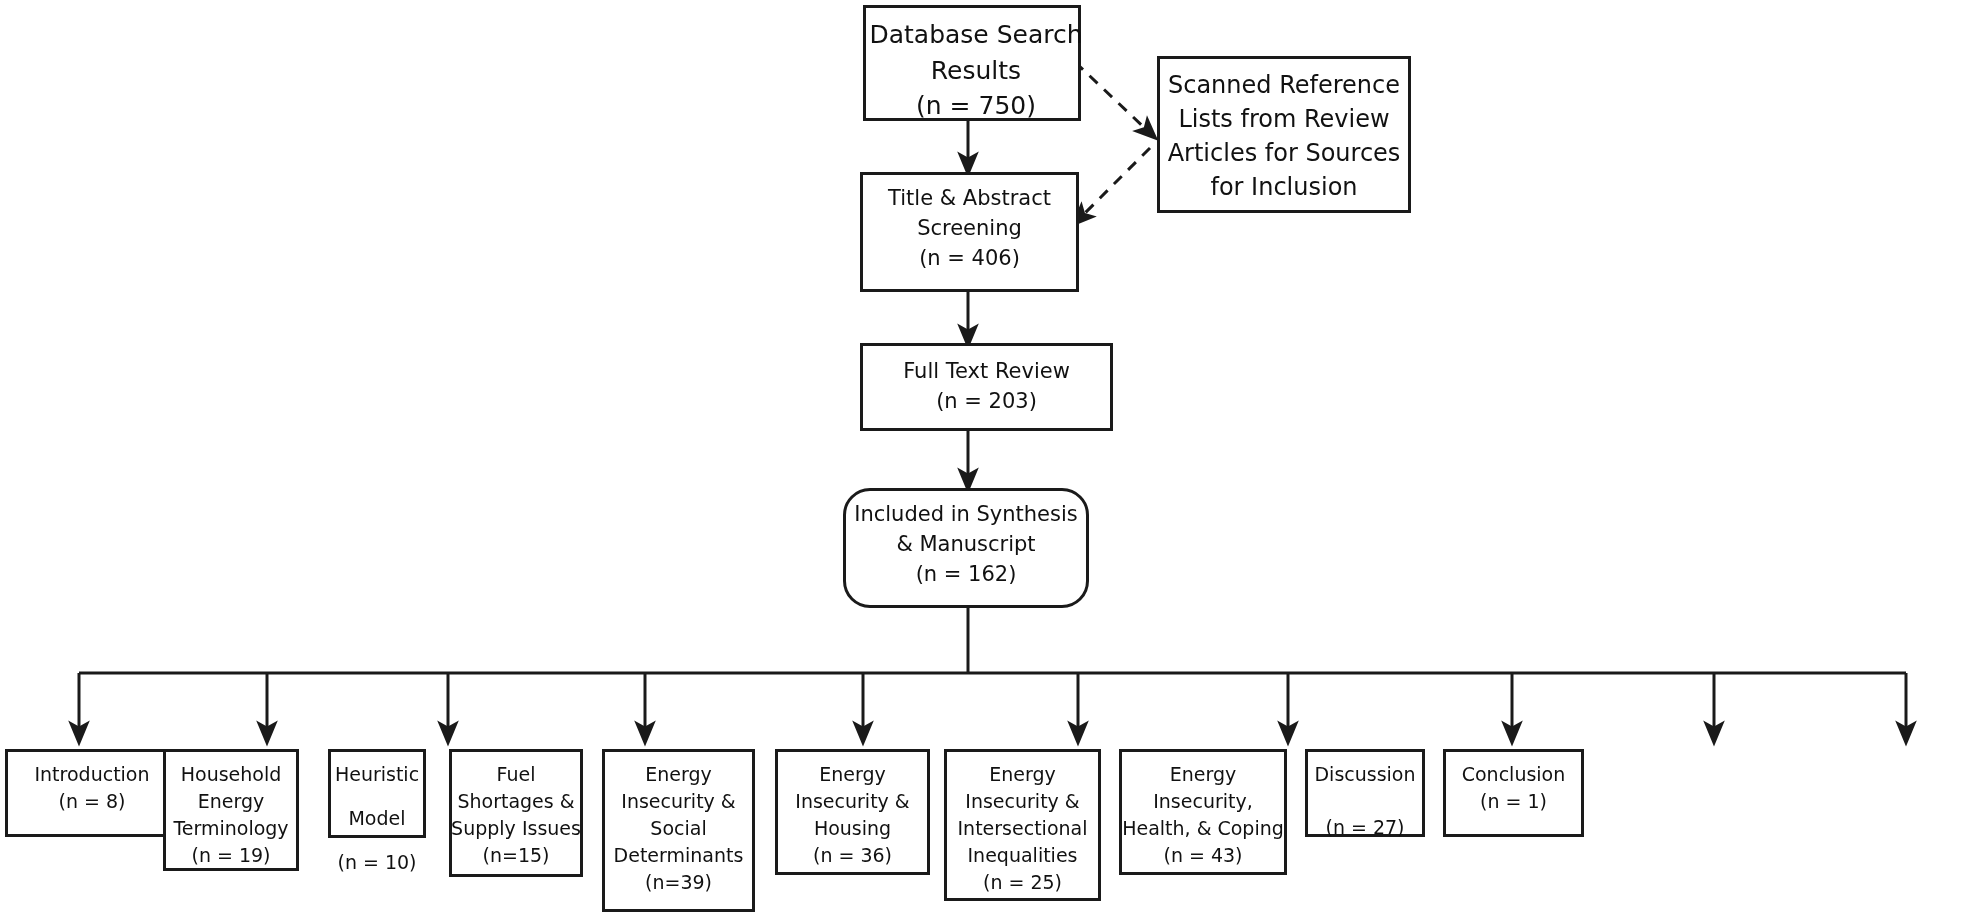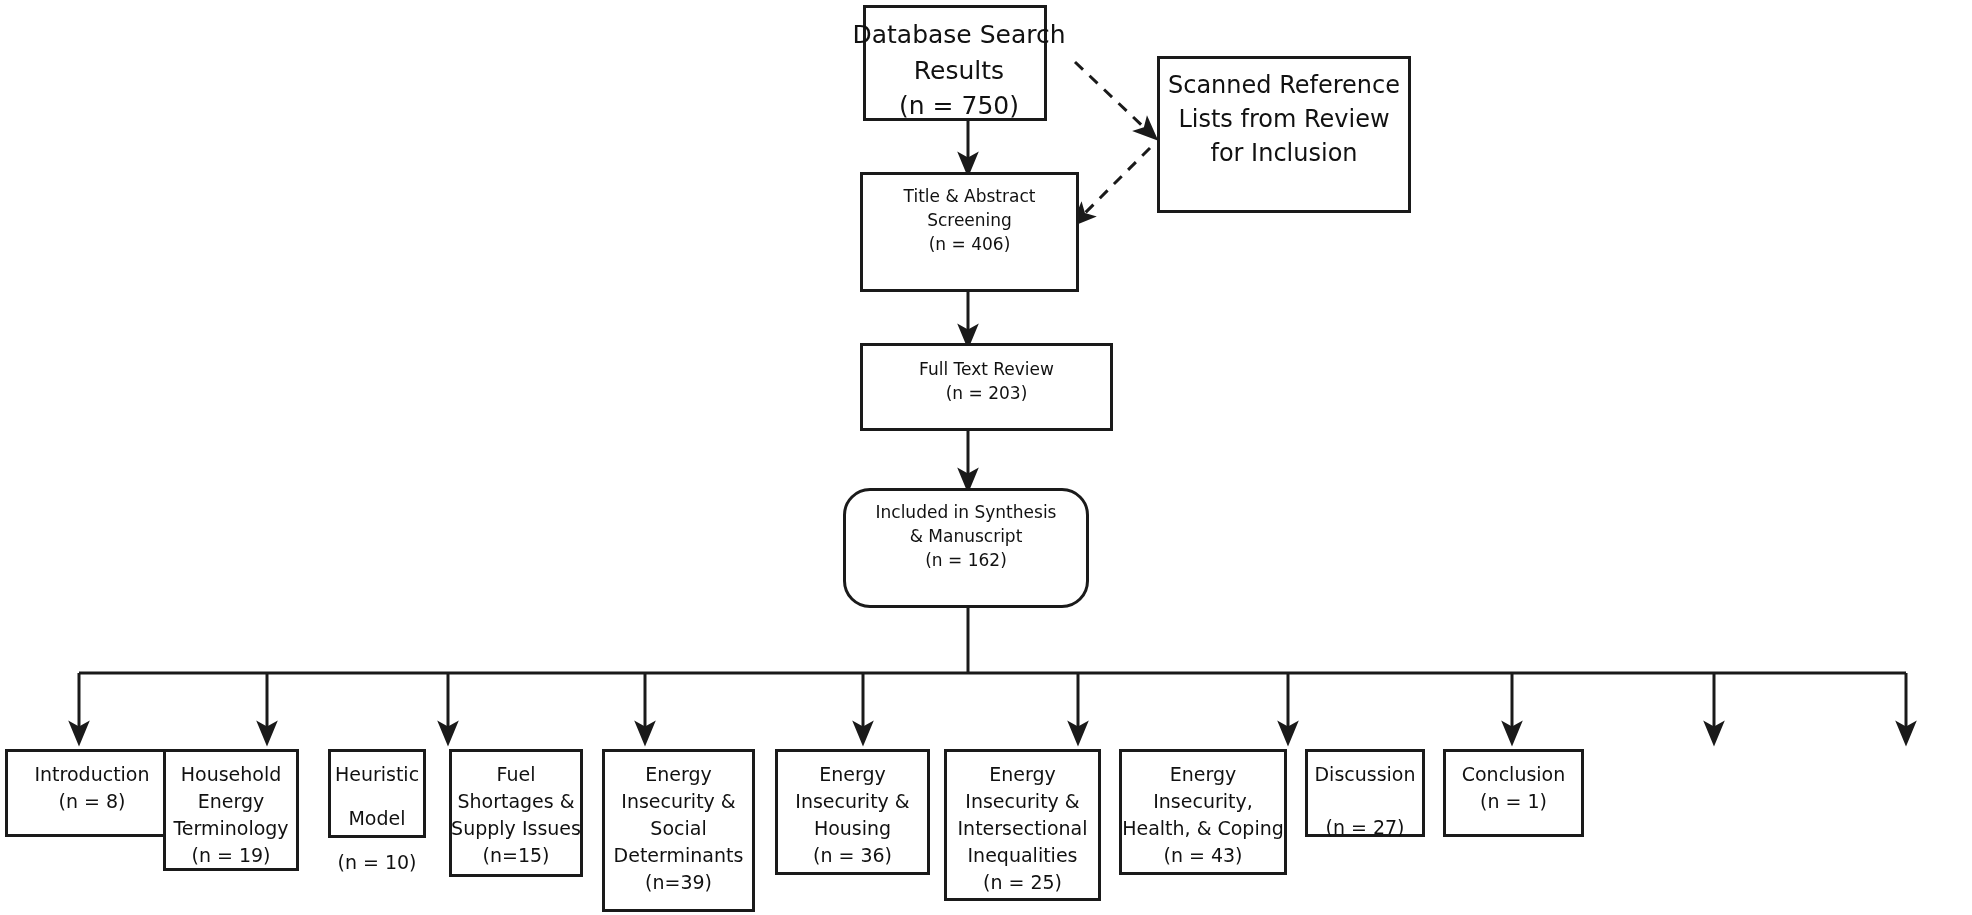--- a/index.html
+++ b/index.html
@@ -27,21 +27,21 @@
     text-align: center;
     color: #111111;
     padding-top: 9px;
   }
   .node .line {
     display: block;
     white-space: nowrap;
     line-height: 1.42;
   }
   .node.top    { font-size: 25px; }
-  .node.stage  { font-size: 17px; }
+  .node.stage  { font-size: 21px; }
   .node.side   { font-size: 24px; }
   .node.leaf   { font-size: 19px; }
 
   svg#wires {
     position: absolute;
     left: 0;
     top: 0;
     width: 1972px;
     height: 915px;
     pointer-events: none;
@@ -92,29 +92,30 @@
       <line x1="645" y1="673" x2="645" y2="735" stroke="#1a1a1a" stroke-width="3" marker-end="url(#arrowSolid)"></line>
       <line x1="863" y1="673" x2="863" y2="735" stroke="#1a1a1a" stroke-width="3" marker-end="url(#arrowSolid)"></line>
       <line x1="1078" y1="673" x2="1078" y2="735" stroke="#1a1a1a" stroke-width="3" marker-end="url(#arrowSolid)"></line>
       <line x1="1288" y1="673" x2="1288" y2="735" stroke="#1a1a1a" stroke-width="3" marker-end="url(#arrowSolid)"></line>
       <line x1="1512" y1="673" x2="1512" y2="735" stroke="#1a1a1a" stroke-width="3" marker-end="url(#arrowSolid)"></line>
       <line x1="1714" y1="673" x2="1714" y2="735" stroke="#1a1a1a" stroke-width="3" marker-end="url(#arrowSolid)"></line>
       <line x1="1906" y1="673" x2="1906" y2="735" stroke="#1a1a1a" stroke-width="3" marker-end="url(#arrowSolid)"></line>
     </g>
   </svg>
 
-  <div class="node top" style="left:863px; top:5px; width:184px; height:116px;padding-left:8px;">
+  <div class="node top" style="left:863px; top:5px; width:218px; height:116px;padding-left:8px;">
     <span class="line">Database Search</span>
     <span class="line">Results</span>
     <span class="line">(n = 750)</span>
   </div>
 
   <div class="node side" style="left:1157px; top:56px; width:254px; height:157px;">
     <span class="line">Scanned Reference</span>
     <span class="line">Lists from Review</span>
+    <span class="line">Articles for Sources</span>
     <span class="line">for Inclusion</span>
   </div>
 
   <div class="node stage" style="left:860px; top:172px; width:219px; height:120px;">
     <span class="line">Title &amp; Abstract</span>
     <span class="line">Screening</span>
     <span class="line">(n = 406)</span>
   </div>
 
   <div class="node stage" style="left:860px; top:343px; width:253px; height:88px; padding-top:11px;">

